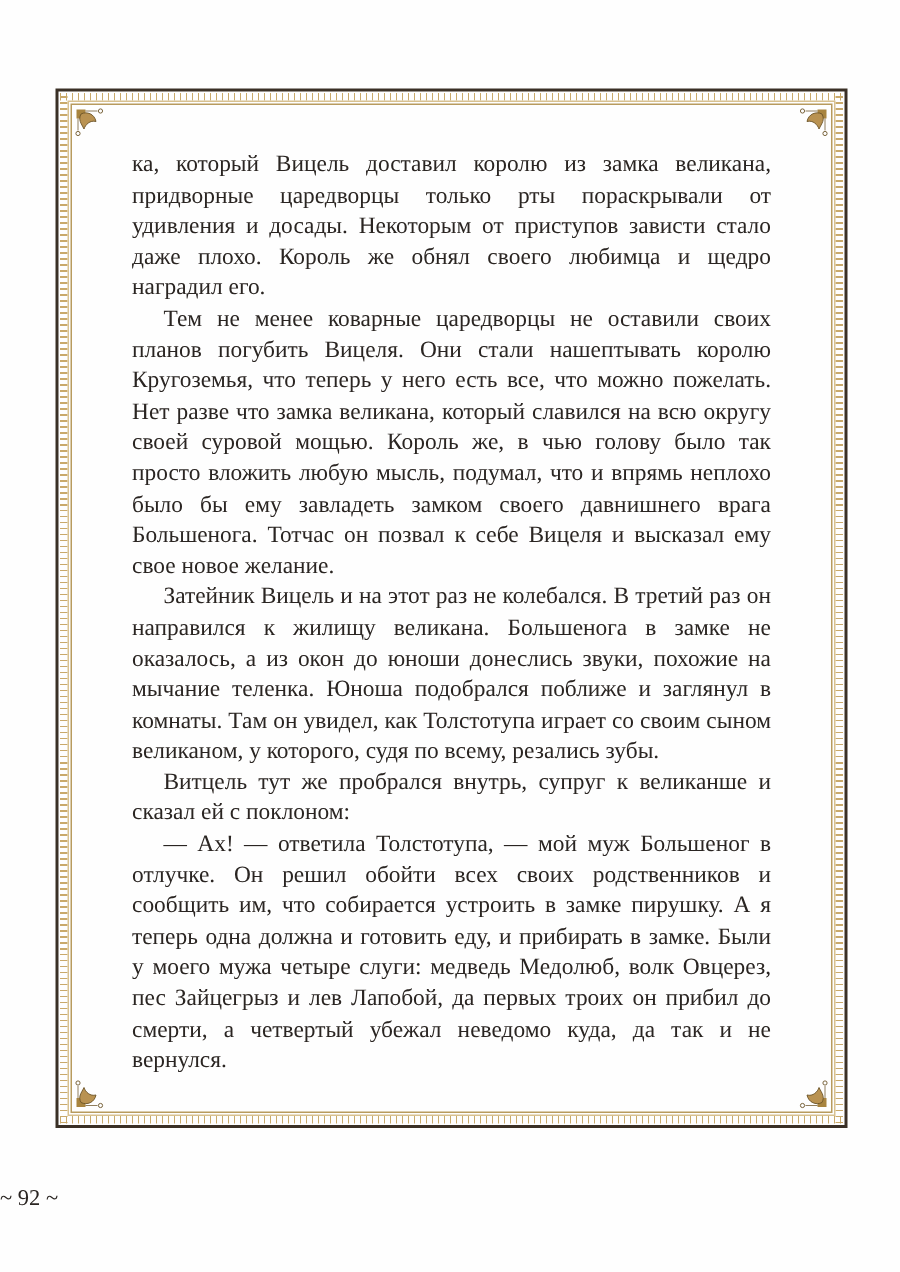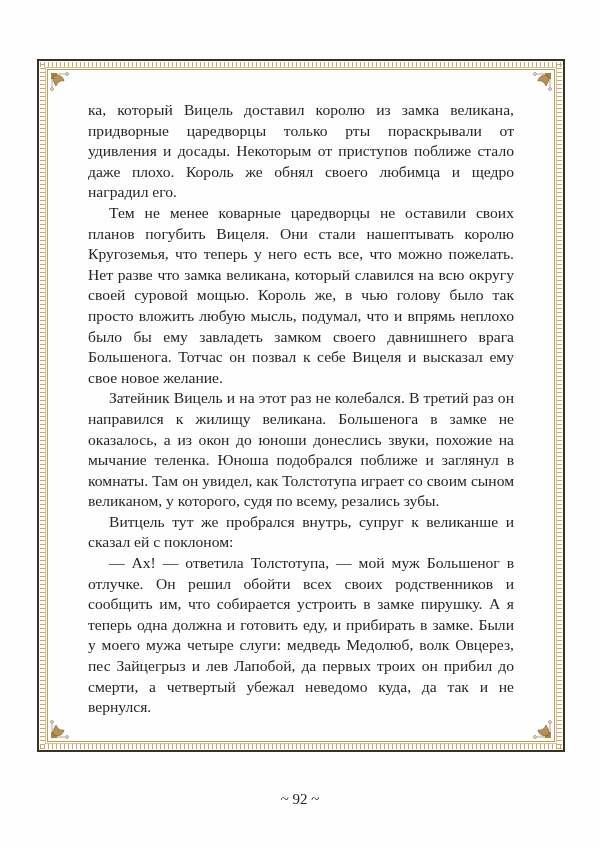--- a/index.html
+++ b/index.html
@@ -34,21 +34,21 @@
   .corner.br { left: 532px; top: 719px; transform: scale(-1,-1); }
   .text-block {
     position: absolute; left: 88px; top: 100px; width: 426px;
     font-family: "Liberation Serif", "DejaVu Serif", serif;
     font-size: 15.6px; line-height: 20.6px; color: #2a2522;
     text-align: justify; hyphens: manual;
   }
   .text-block p { margin: 0; text-indent: 21px; }
   .text-block p.noindent { text-indent: 0; }
   .page-number {
-    position: absolute; left: 0; width: 600px; top: 791px; text-align: center;
+    position: absolute; left: 0; width: 600px; top: 791px; text-align: left;
     font-family: "Liberation Serif", "DejaVu Serif", serif; font-size: 15px; color: #2a2522;
   }
 </style>
 </head>
 <body>
 
 <div class="page">
   <div class="frame-outer"></div>
   <div class="frame-dots"></div>
   <div class="frame-inner"></div>
@@ -76,21 +76,21 @@
   </svg>
   <svg class="corner br" viewBox="0 0 22 22">
     <path d="M3 3 L9 3 L9 9 L3 9 Z" fill="#a8843f"></path>
     <path d="M6 6 C10 4 15 6 16 11 C12 10 9 13 8 16 C6 12 4 10 6 6 Z" fill="#b99251" stroke="#6b5328" stroke-width="0.6"></path>
     <circle cx="19" cy="4" r="1.4" fill="none" stroke="#6b5328" stroke-width="0.6"></circle>
     <circle cx="4" cy="19" r="1.4" fill="none" stroke="#6b5328" stroke-width="0.6"></circle>
     <path d="M9 4 L17 4 M4 9 L4 17" stroke="#6b5328" stroke-width="0.5"></path>
   </svg>
 
   <div class="text-block">
-    <p class="noindent">ка, который Вицель доставил королю из замка великана, придворные царедворцы только рты пораскрывали от удивления и досады. Некоторым от приступов поближе стало даже плохо. Король же обнял своего любимца и щедро наградил его.</p>
+    <p class="noindent">ка, который Вицель доставил королю из замка великана, придворные царедворцы только рты пораскрывали от удивления и досады. Некоторым от приступов зависти стало даже плохо. Король же обнял своего любимца и щедро наградил его.</p>
     <p>Тем не менее коварные царедворцы не оставили своих планов погубить Вицеля. Они стали нашептывать королю Кругоземья, что теперь у него есть все, что можно пожелать. Нет разве что замка великана, который славился на всю округу своей суровой мощью. Король же, в чью голову было так просто вложить любую мысль, подумал, что и впрямь неплохо было бы ему завладеть замком своего давнишнего врага Большенога. Тотчас он позвал к себе Вицеля и высказал ему свое новое желание.</p>
     <p>Затейник Вицель и на этот раз не колебался. В третий раз он направился к жилищу великана. Большенога в замке не оказалось, а из окон до юноши донеслись звуки, похожие на мычание теленка. Юноша подобрался поближе и заглянул в комнаты. Там он увидел, как Толстотупа играет со своим сыном великаном, у которого, судя по всему, резались зубы.</p>
     <p>Витцель тут же пробрался внутрь, супруг к великанше и сказал ей с поклоном:</p>
     <p>— Ах! — ответила Толстотупа, — мой муж Большеног в отлучке. Он решил обойти всех своих родственников и сообщить им, что собирается устроить в замке пирушку. А я теперь одна должна и готовить еду, и прибирать в замке. Были у моего мужа четыре слуги: медведь Медолюб, волк Овцерез, пес Зайцегрыз и лев Лапобой, да первых троих он прибил до смерти, а четвертый убежал неведомо куда, да так и не вернулся.</p>
   </div>
 
   <div class="page-number">~ 92 ~</div>
 </div>
 
 </body></html>

